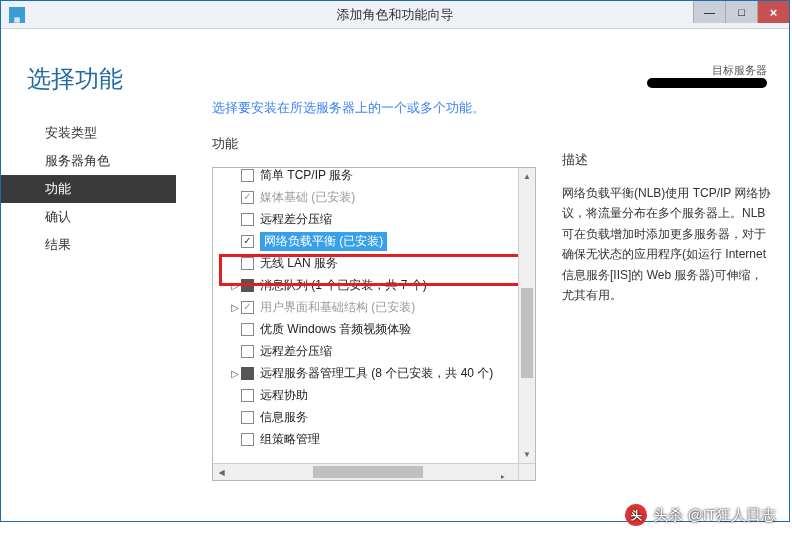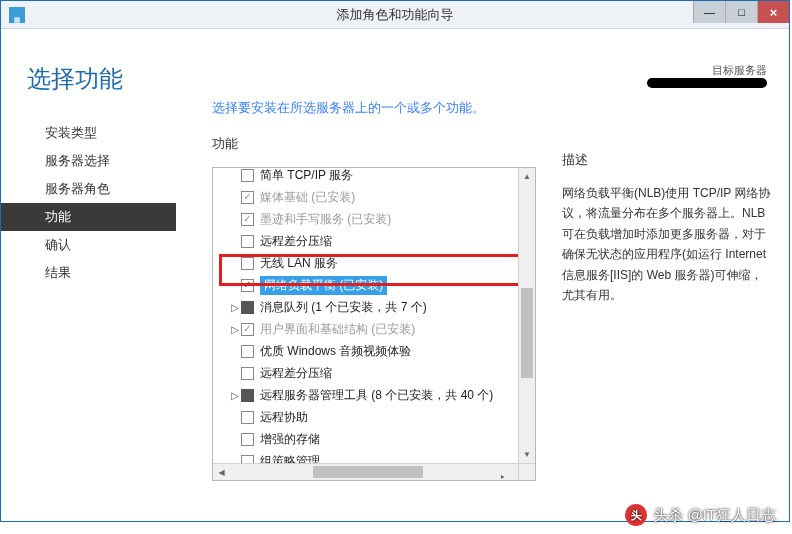--- a/index.html
+++ b/index.html
@@ -284,21 +284,20 @@
       <div class="page-title">选择功能</div>
       <div class="target">
         <div>目标服务器</div>
         <div class="blacked"></div>
       </div>
     </div>
 
     <div class="main">
       <div class="sidebar">
         <div class="sidebar-item"><span>安装类型</span></div>
-        <div class="sidebar-item"><span>服务器选择</span></div>
         <div class="sidebar-item"><span>服务器角色</span></div>
         <div class="sidebar-item active"><span>功能</span></div>
         <div class="sidebar-item"><span>确认</span></div>
         <div class="sidebar-item"><span>结果</span></div>
       </div>
 
       <div class="right">
         <div class="instruction">选择要安装在所选服务器上的一个或多个功能。</div>
 
         <div class="columns">
@@ -309,39 +308,34 @@
                   <div class="feature-row">
                     <span class="expander"></span>
                     <span class="cb"></span>
                     <span class="lbl">简单 TCP/IP 服务</span>
                   </div>
                   <div class="feature-row disabled">
                     <span class="expander"></span>
                     <span class="cb checked disabled"></span>
                     <span class="lbl">媒体基础 (已安装)</span>
                   </div>
-                  <div class="feature-row disabled">
-                    <span class="expander"></span>
-                    <span class="cb checked disabled"></span>
-                    <span class="lbl">墨迹和手写服务 (已安装)</span>
-                  </div>
                   <div class="feature-row">
                     <span class="expander"></span>
                     <span class="cb"></span>
                     <span class="lbl">远程差分压缩</span>
-                  </div>
-                  <div class="feature-row">
-                    <span class="expander"></span>
-                    <span class="cb"></span>
-                    <span class="lbl">无线 LAN 服务</span>
                   </div>
                   <div class="feature-row highlight-row">
                     <span class="expander"></span>
                     <span class="cb checked"></span>
                     <span class="lbl">网络负载平衡 (已安装)</span>
+                  </div>
+                  <div class="feature-row">
+                    <span class="expander"></span>
+                    <span class="cb"></span>
+                    <span class="lbl">无线 LAN 服务</span>
                   </div>
                   <div class="feature-row">
                     <span class="expander">▷</span>
                     <span class="cb filled"></span>
                     <span class="lbl">消息队列 (1 个已安装，共 7 个)</span>
                   </div>
                   <div class="feature-row disabled">
                     <span class="expander">▷</span>
                     <span class="cb checked disabled"></span>
                     <span class="lbl">用户界面和基础结构 (已安装)</span>
@@ -362,21 +356,21 @@
                     <span class="lbl">远程服务器管理工具 (8 个已安装，共 40 个)</span>
                   </div>
                   <div class="feature-row">
                     <span class="expander"></span>
                     <span class="cb"></span>
                     <span class="lbl">远程协助</span>
                   </div>
                   <div class="feature-row">
                     <span class="expander"></span>
                     <span class="cb"></span>
-                    <span class="lbl">增强的存储</span>
+                    <span class="lbl">信息服务</span>
                   </div>
                   <div class="feature-row">
                     <span class="expander"></span>
                     <span class="cb"></span>
                     <span class="lbl">组策略管理</span>
                   </div>
                 </div>
               <div class="highlight-box"></div>
               <div class="scrollbar-v">
                 <div class="arrow up">▲</div>

